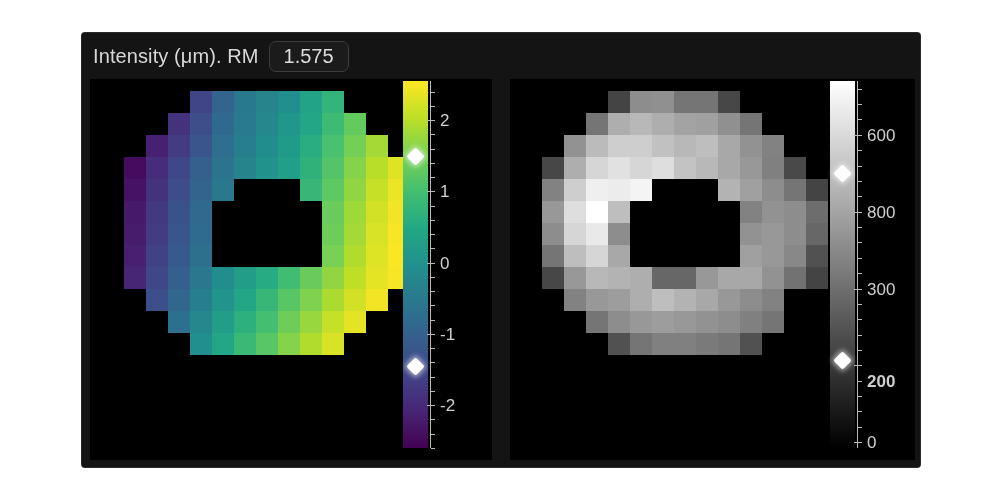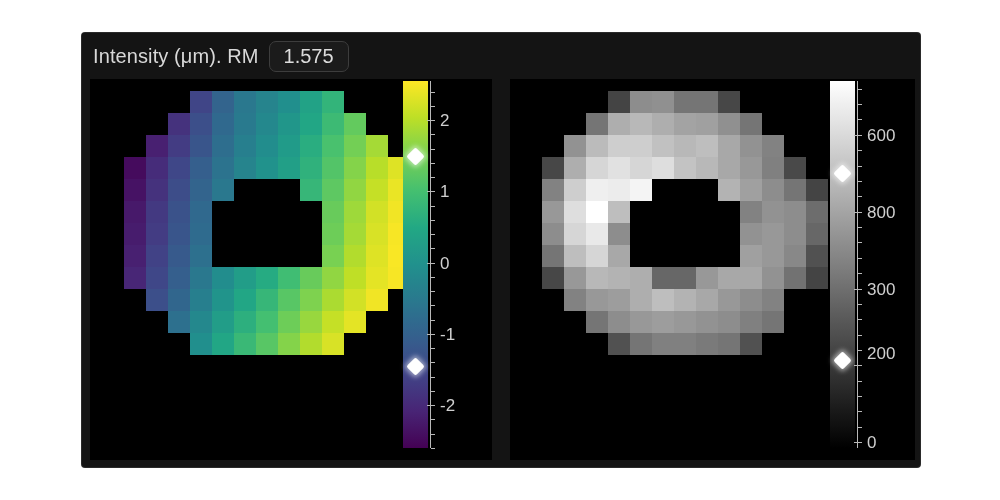--- a/index.html
+++ b/index.html
@@ -363,21 +363,21 @@
             <div class="tick minor" style="left: 28px; top: 38px;"></div>
             <div class="tick minor" style="left: 28px; top: 23px;"></div>
             <div class="tick minor" style="left: 28px; top: 8px;"></div>
             <div class="tick major" style="left: 24px; top: 54px;"></div>
             <div class="ticklabel" style="left: 37px; top: 46px;">600</div>
             <div class="tick major" style="left: 24px; top: 131px;"></div>
             <div class="ticklabel" style="left: 37px; top: 123px;">800</div>
             <div class="tick major" style="left: 24px; top: 208px;"></div>
             <div class="ticklabel" style="left: 37px; top: 200px;">300</div>
             <div class="tick major" style="left: 24px; top: 284px;"></div>
-            <div class="ticklabel" style="left: 37px; top: 264px;">200</div>
+            <div class="ticklabel" style="left: 37px; top: 292px; font-weight: bold;">200</div>
             <div class="tick major" style="left: 24px; top: 361px;"></div>
             <div class="ticklabel" style="left: 37px; top: 353px;">0</div>
             <div class="marker" style="left: 6px; top: 86px;"></div>
             <div class="marker" style="left: 6px; top: 273px;"></div>
           </div>
       </div>
     </div>
 
   </div>
 </div>

